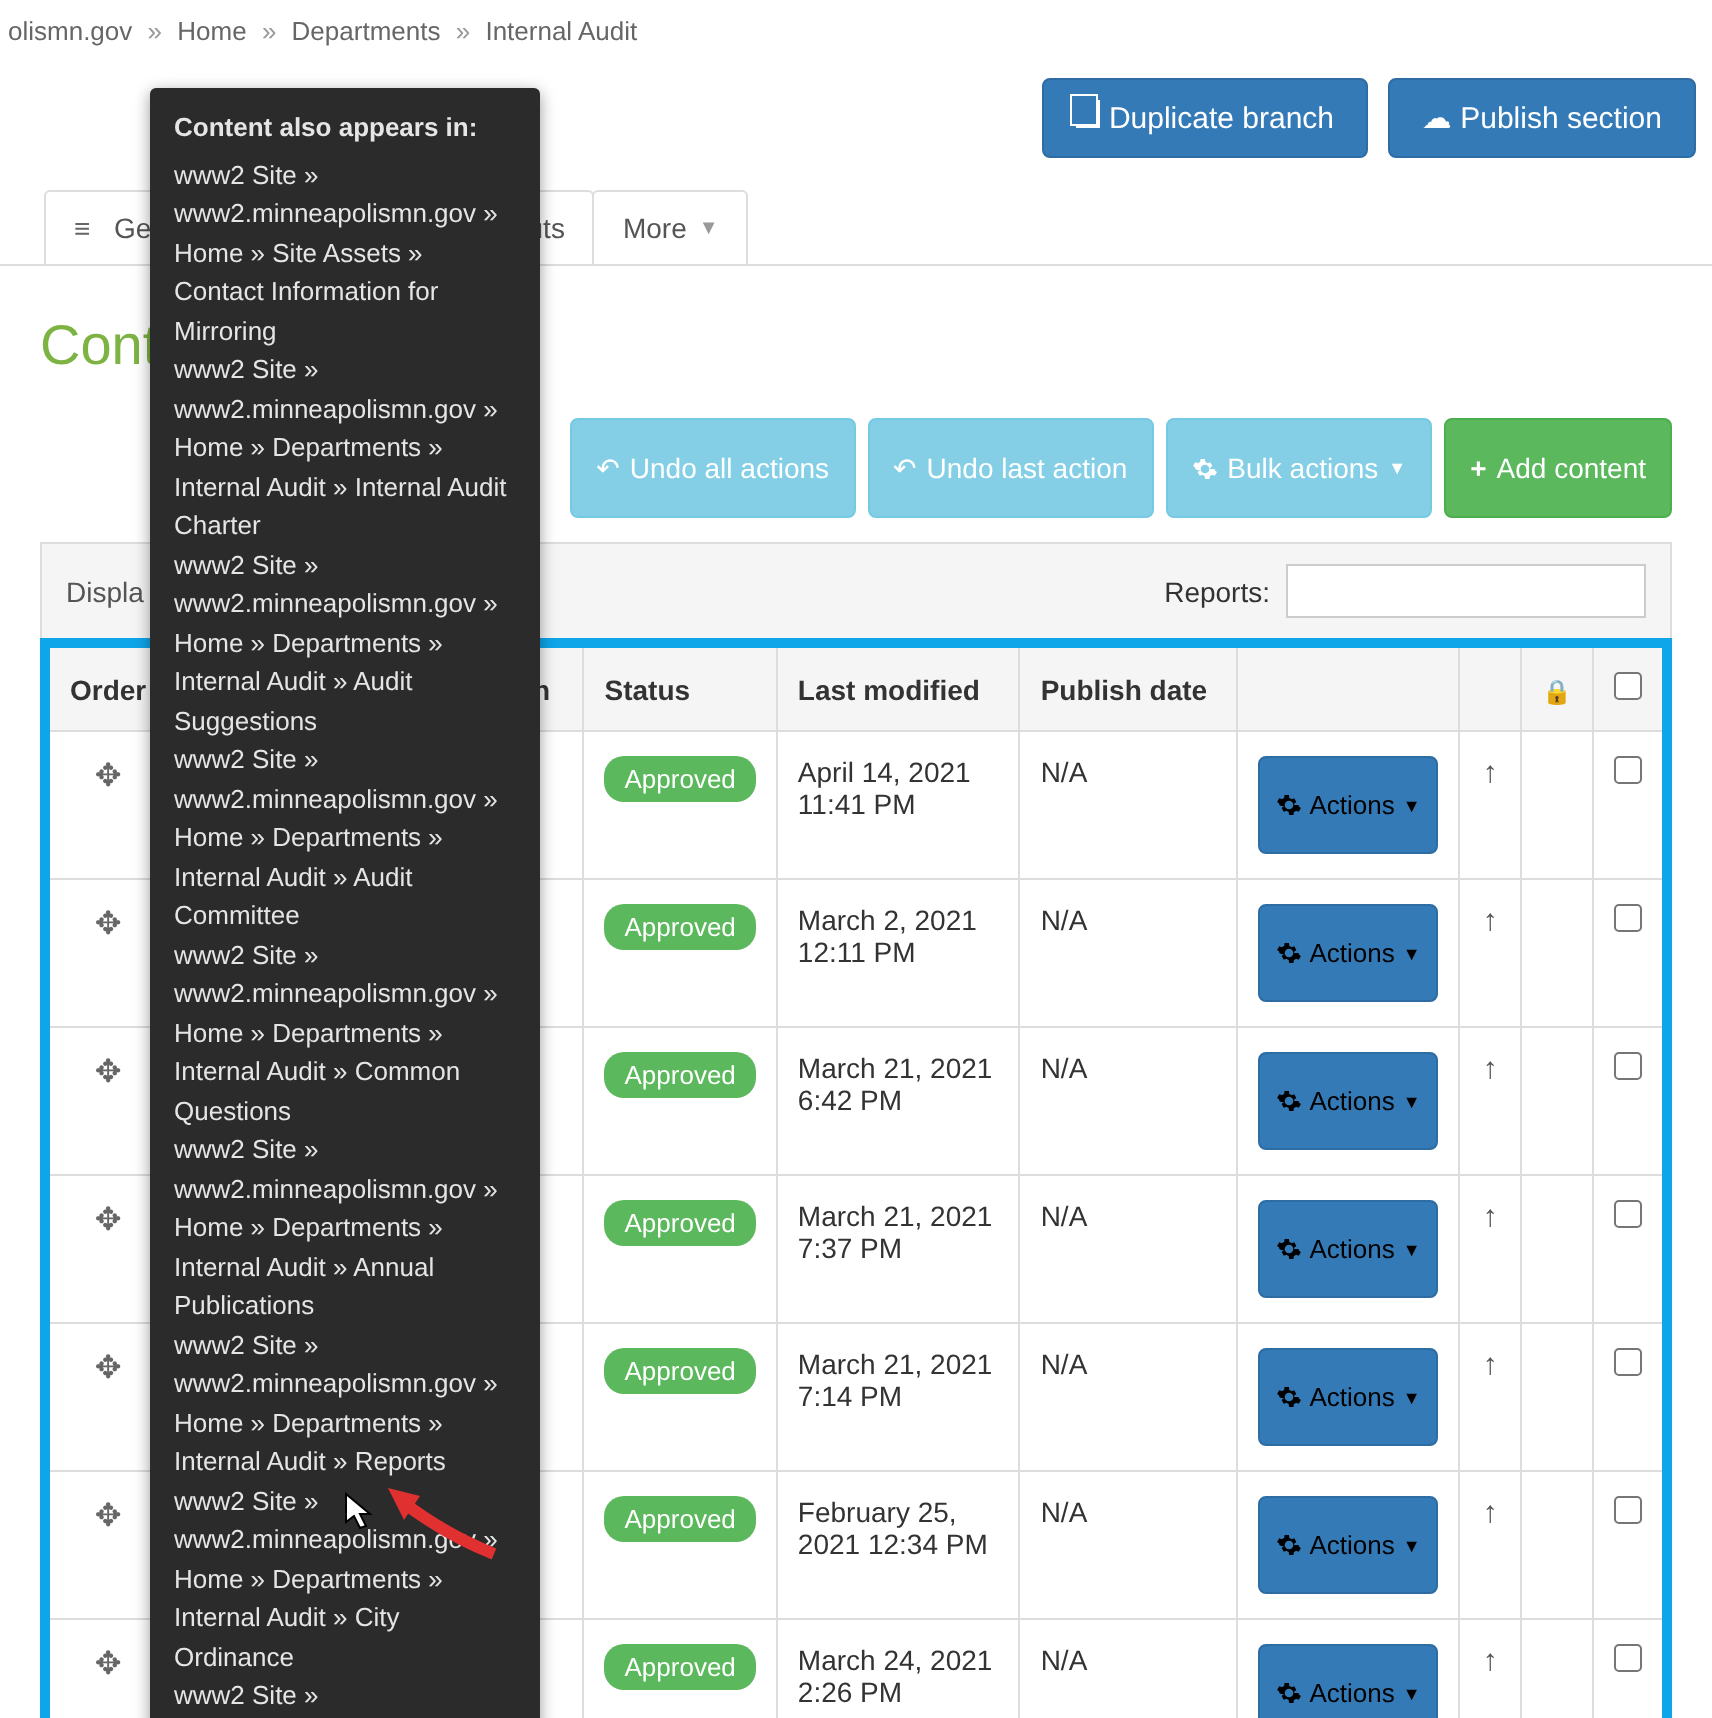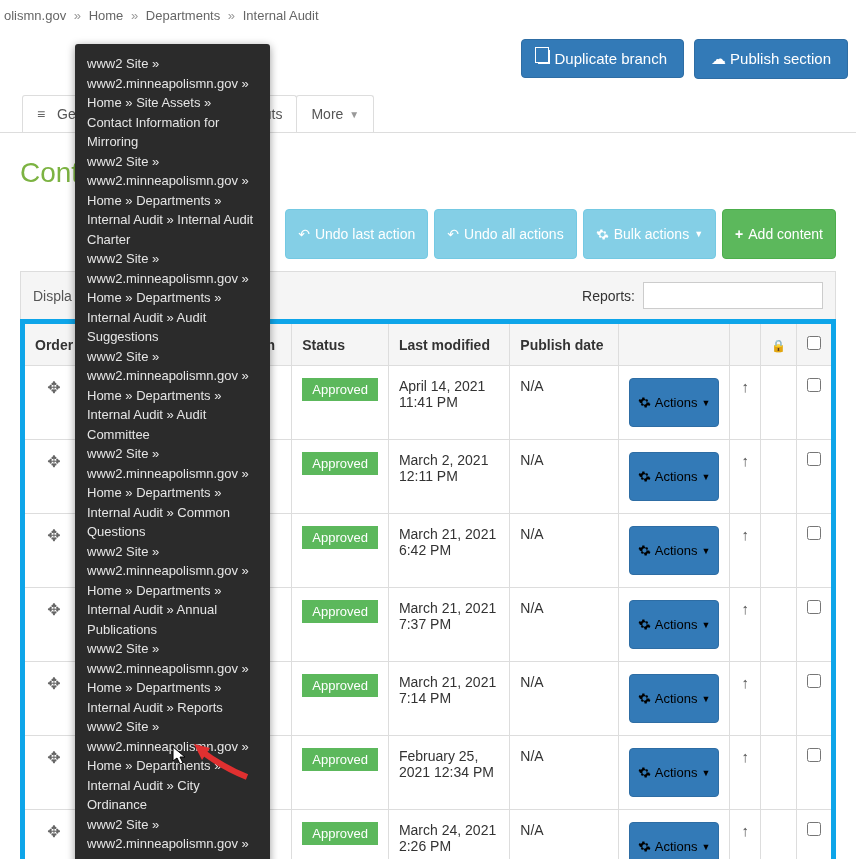--- a/index.html
+++ b/index.html
@@ -31,21 +31,21 @@
     .table-controls { display: flex; justify-content: space-between; align-items: center; background: #f5f5f5; border: 1px solid #ddd; border-bottom: none; padding: 10px 12px; }
     .table-controls .left { color: #555; }
     .table-controls .right { display: flex; align-items: center; gap: 8px; }
     .table-controls input { border: 1px solid #ccc; padding: 5px 8px; width: 180px; font-size: 13px; }
     
     table { width: 100%; border-collapse: collapse; border: 5px solid #0ea5e9; }
     thead th { background: #f5f5f5; text-align: left; padding: 12px 10px; font-weight: 600; font-size: 14px; border: 1px solid #ddd; color: #333; }
     tbody td { padding: 12px 10px; border: 1px solid #ddd; vertical-align: top; font-size: 14px; }
     
     .move-handle { color: #666; cursor: move; font-size: 16px; }
-    .status-badge { background: #5cb85c; color: #fff; padding: 4px 10px; border-radius: 0; font-size: 13px; display: inline-block; font-weight: 500; }
+    .status-badge { background: #5cb85c; color: #fff; padding: 4px 10px; border-radius: 10px; font-size: 13px; display: inline-block; font-weight: 500; }
     .btn-actions { background: #337ab7; color: #000000; border: 1px solid #2e6da4; padding: 16px 8px; border-radius: 4px; font-size: 13px; cursor: pointer; display: inline-flex; align-items: center; gap: 4px; white-space: nowrap; }
     .arrow-up { cursor: pointer; color: #555; font-weight: bold; font-size: 15px; }
     .checkbox-cell input { width: 14px; height: 14px; }
     .col-order { width: 48px; text-align: center; }
     .col-version { width: 65px; }
     .col-status { width: 86px; }
     .col-modified { width: 146px; }
     .col-publish { width: 130px; }
     .col-actions { width: 90px; }
     .col-arrow { width: 32px; text-align: center; }
@@ -146,25 +146,25 @@
   </div>
 </div>
 
 <div class="content-area">
   <div class="heading">Cont</div>
 
 
   <div class="action-bar">
     <button class="btn-info">
       <span class="icon-undo"></span>
-      <span>Undo last action</span>
+      <span>Undo all actions</span>
     </button>
     <button class="btn-info">
       <span class="icon-undo"></span>
-      <span>Undo all actions</span>
+      <span>Undo last action</span>
     </button>
     <button class="btn-info">
       <svg class="gear" viewBox="0 0 24 24">
           <path d="M12 8a4 4 0 100 8 4 4 0 000-8zm9 4a7 7 0 01-.1 1.2l2.1 1.6-2 3.5-2.5-1a7 7 0 01-2 1.2l-.4 2.7h-4l-.4-2.7a7 7 0 01-2-1.2l-2.5 1-2-3.5 2.1-1.6A7 7 0 013 12a7 7 0 01.1-1.2L1 9.2l2-3.5 2.5 1a7 7 0 012-1.2L7.9 2.8h4l.4 2.7a7 7 0 012 1.2l2.5-1 2 3.5-2.1 1.6c.1.4.1.8.1 1.2z"></path>
         </svg>
       <span>Bulk actions</span>
       <span style="font-size:9px">▼</span>
     </button>
     <button class="btn-success">
       <span class="icon-plus"></span>
@@ -306,20 +306,21 @@
               </svg> Actions <span style="font-size:9px">▼</span></button></td>
           <td class="col-arrow"><span class="arrow-up">↑</span></td>
           <td class="col-lock"></td>
           <td class="col-check checkbox-cell"><input type="checkbox" style=""></td>
         </tr>
       </tbody>
   </table>
 </div>
 
 <div class="tooltip-popup">
+  <div class="title">Content also appears in:</div>
   <div id="tooltip-paths">
       <div>www2 Site » www2.minneapolismn.gov » Home » Site Assets » Contact Information for Mirroring</div>
       <div>www2 Site » www2.minneapolismn.gov » Home » Departments » Internal Audit » Internal Audit Charter</div>
       <div>www2 Site » www2.minneapolismn.gov » Home » Departments » Internal Audit » Audit Suggestions</div>
       <div>www2 Site » www2.minneapolismn.gov » Home » Departments » Internal Audit » Audit Committee</div>
       <div>www2 Site » www2.minneapolismn.gov » Home » Departments » Internal Audit » Common Questions</div>
       <div>www2 Site » www2.minneapolismn.gov » Home » Departments » Internal Audit » Annual Publications</div>
       <div>www2 Site » www2.minneapolismn.gov » Home » Departments » Internal Audit » Reports</div>
       <div>www2 Site » www2.minneapolismn.gov » Home » Departments » Internal Audit » City Ordinance</div>
       <div>www2 Site » www2.minneapolismn.gov » Home » Departments » Internal Audit</div>

